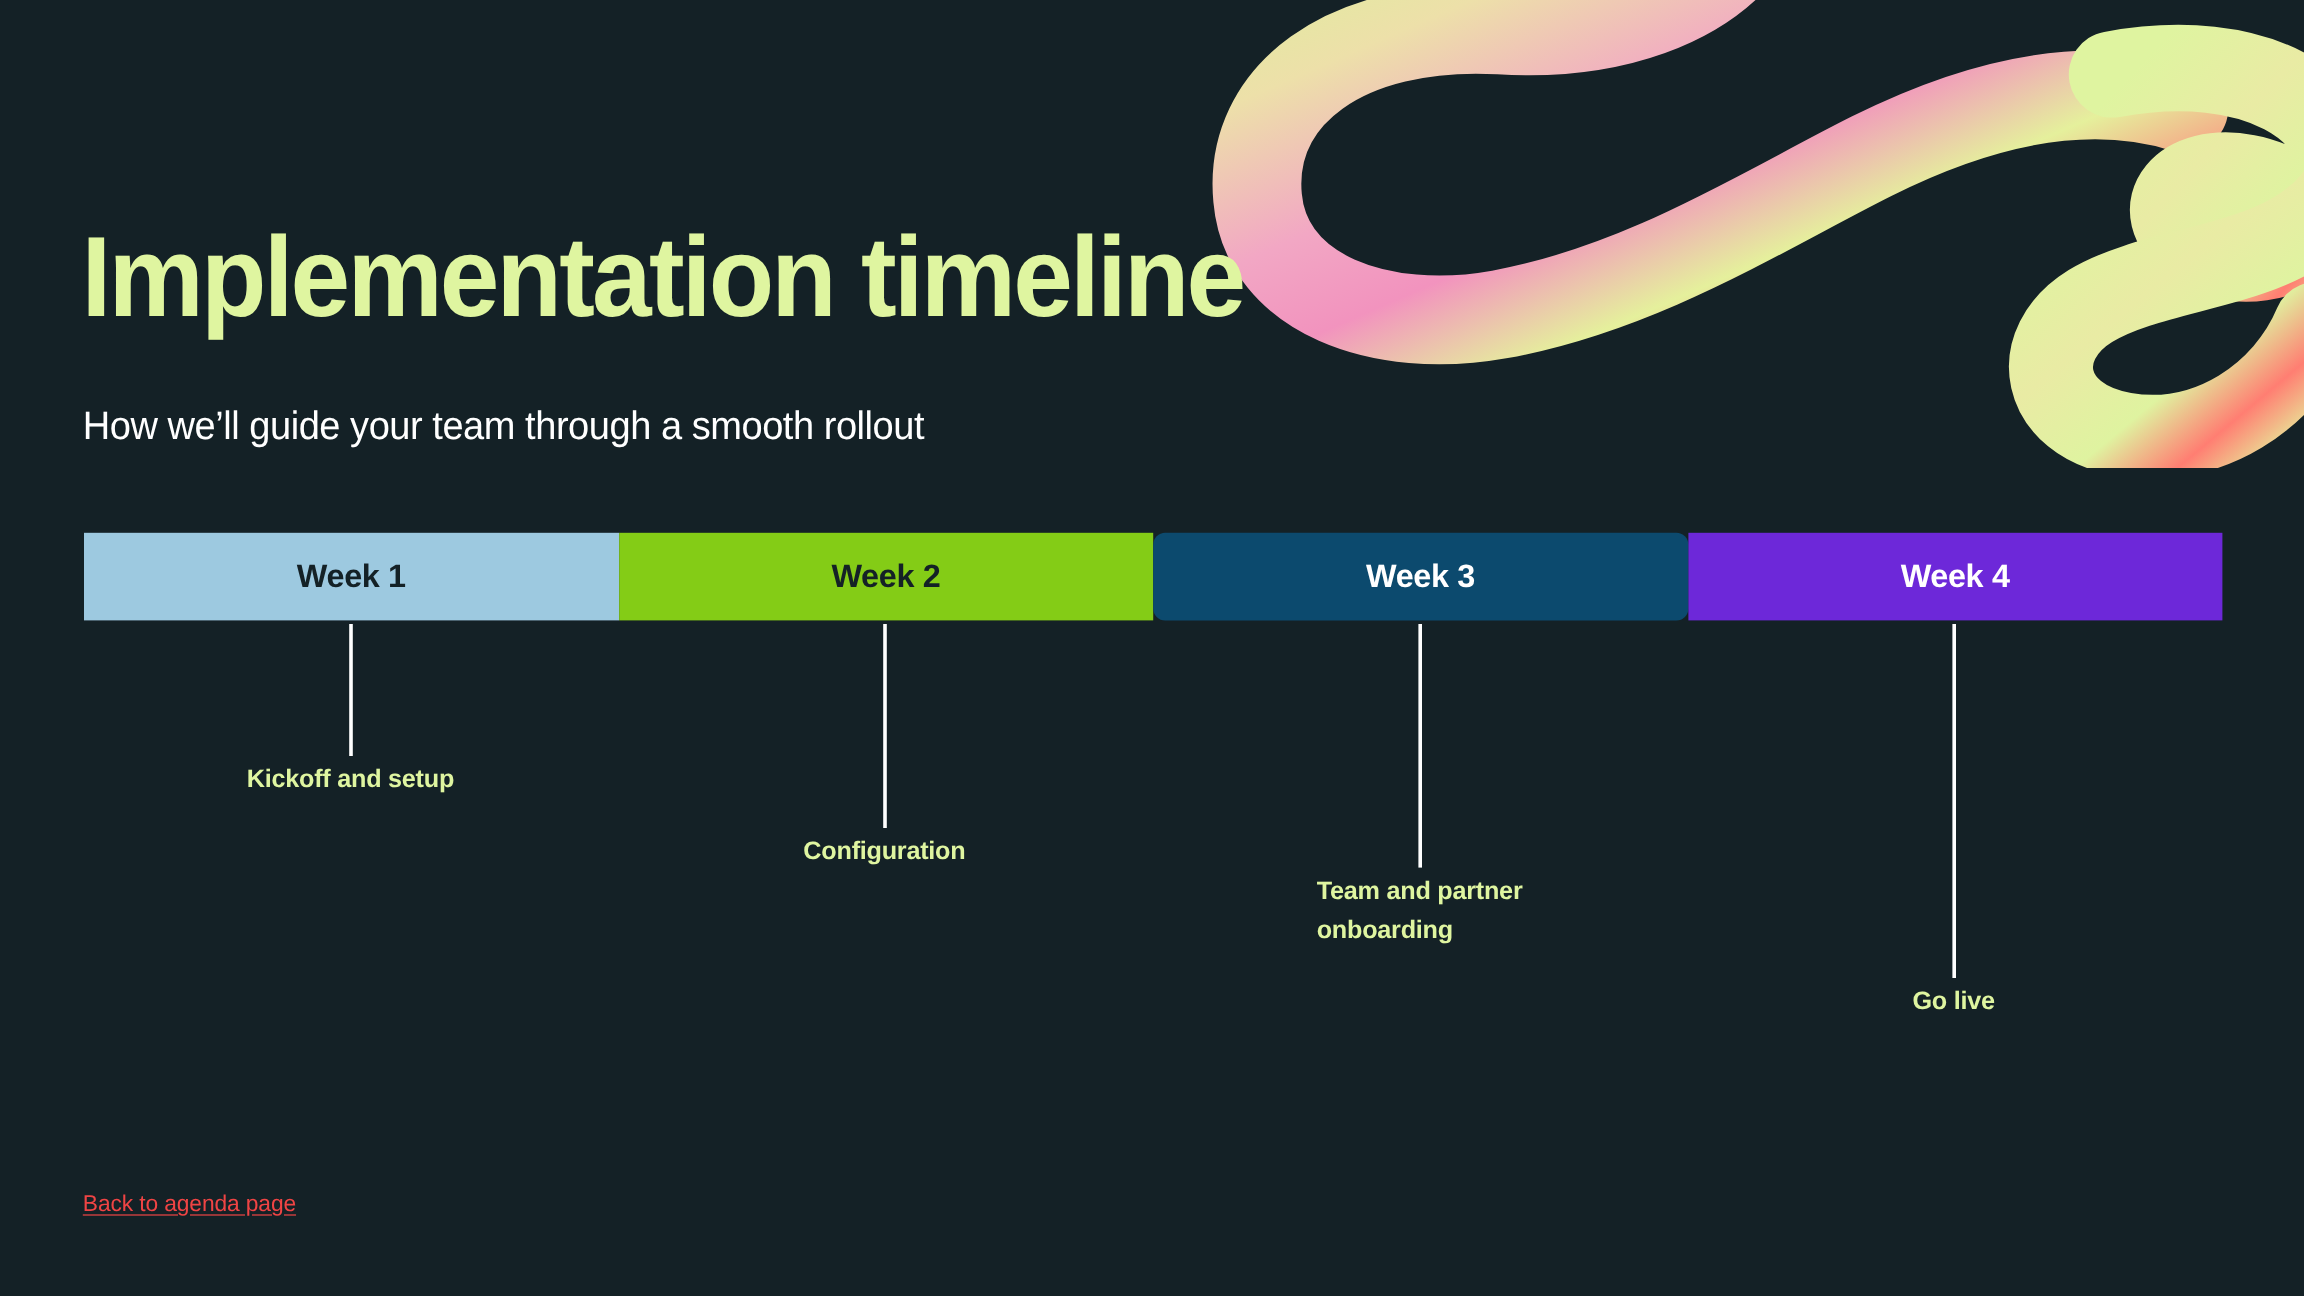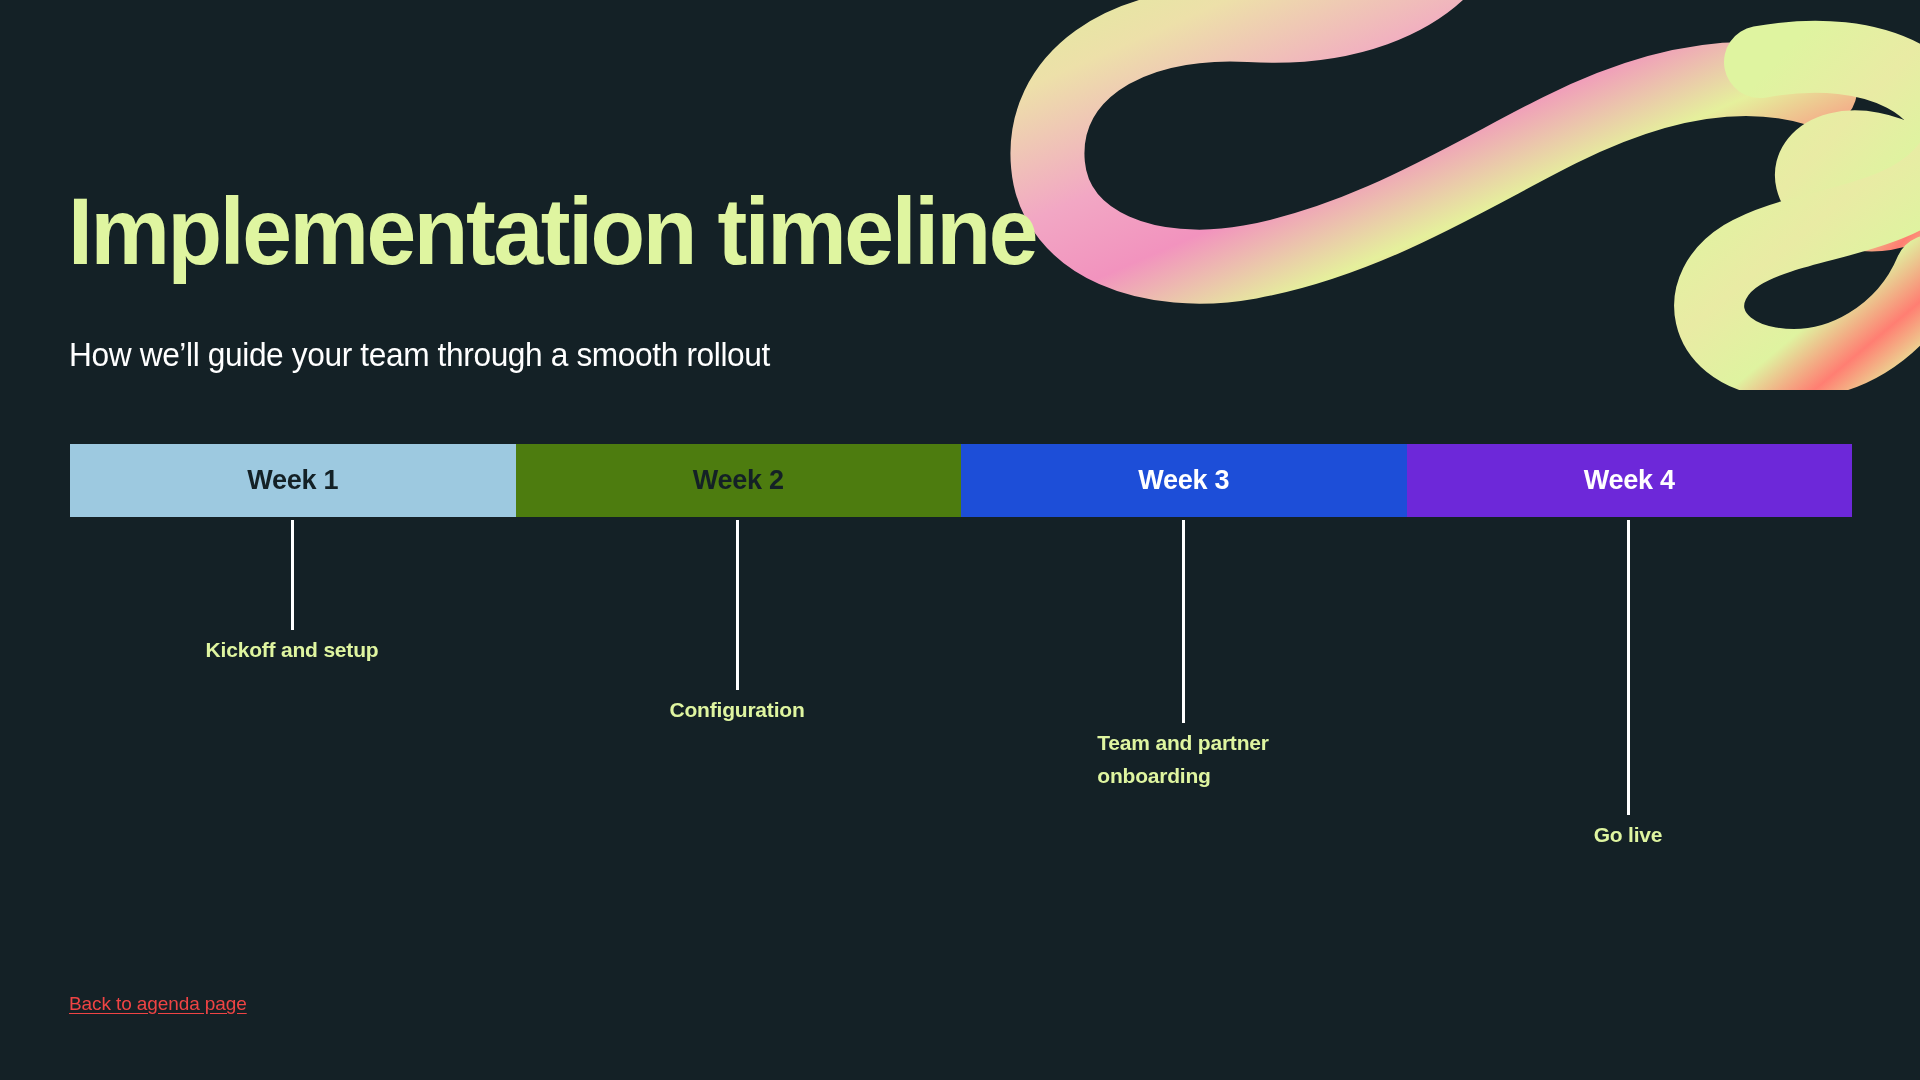--- a/index.html
+++ b/index.html
@@ -143,22 +143,22 @@
                C 690 317, 700 380, 770 392
                C 840 404, 905 360, 930 300" fill="none" stroke="url(#ribGrad2)" stroke-width="70" stroke-linecap="round"></path>
     </svg>
   </div>
 
   <h1 id="title">Implementation timeline</h1>
   <p id="subtitle">How we’ll guide your team through a smooth rollout</p>
 
   <div id="timeline-bar">
       <div class="tl-seg" style="background: rgb(157, 201, 224); color: rgb(20, 33, 38);">Week 1</div>
-      <div class="tl-seg" style="background: #4d7c0f; color: rgb(20, 33, 38);">Week 2</div>
-      <div class="tl-seg" style="background: #1d4ed8; color: rgb(255, 255, 255);">Week 3</div>
+      <div class="tl-seg" style="background: #84cc16; color: rgb(20, 33, 38);">Week 2</div>
+      <div class="tl-seg" style="background: #0c4a6e; color: rgb(255, 255, 255); border-radius: 10px;">Week 3</div>
       <div class="tl-seg" style="background: #6d28d9; color: rgb(255, 255, 255);">Week 4</div>
     </div>
 
   <div id="milestone-layer">
       <div class="leader" style="left: 291px; top: 520px; height: 110px;"></div>
       <div class="milestone-label" style="left: 292px; top: 634px;">Kickoff and setup</div>
       <div class="leader" style="left: 736px; top: 520px; height: 170px;"></div>
       <div class="milestone-label" style="left: 737px; top: 694px;">Configuration</div>
       <div class="leader" style="left: 1182px; top: 520px; height: 203px;"></div>
       <div class="milestone-label" style="left: 1183px; top: 727px;">Team and partner

